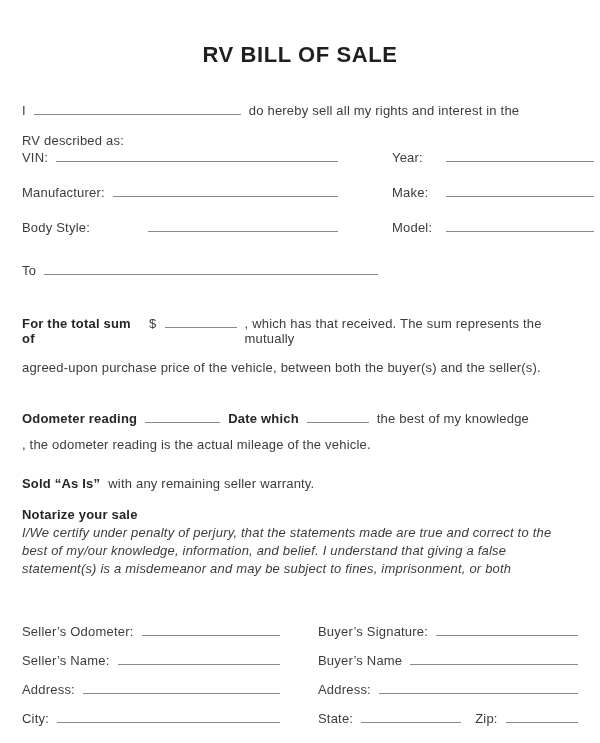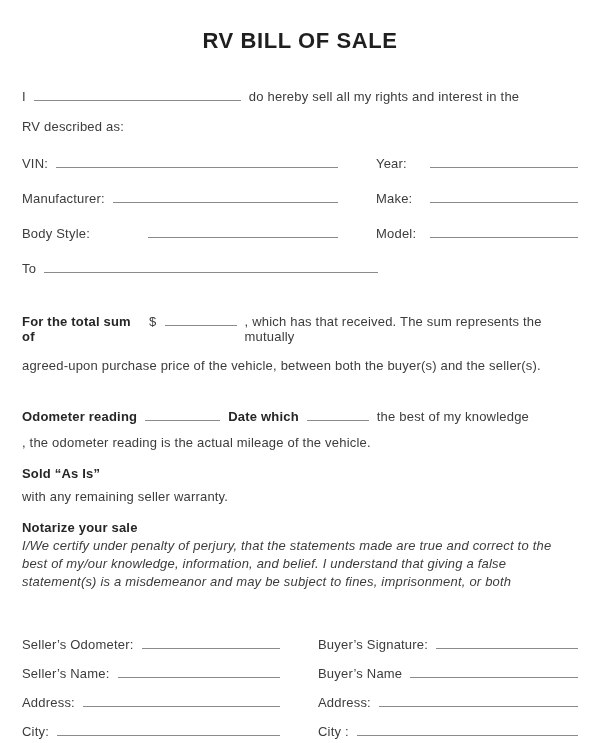--- a/index.html
+++ b/index.html
@@ -1,21 +1,21 @@
 <!DOCTYPE html>
 <html style="--text: #3c3c3c; --title: #1f1f1f; --line: #8a8a8a; --background: #ffffff;"><head>
 <meta charset="utf-8">
 <style>
   html,body { margin:0; padding:0; background:#ffffff; }
   .page {
     position:relative;
     width:600px; height:743px;
     background:var(--background,#ffffff);
     box-sizing:border-box;
-    padding:0 22px;
+    padding:14px 22px;
     overflow:hidden;
     font-family:"Liberation Sans", sans-serif;
     font-size:13px;
     color:var(--text,#3c3c3c);
     letter-spacing:0.2px;
   }
   .title {
     margin-top:28px;
     text-align:center;
     font-size:22px;
@@ -30,42 +30,41 @@
     border-bottom:1px solid var(--line,#8a8a8a);
   }
   .grow { flex:1 1 auto; }
   b, .bold { font-weight:700; color:#262626; }
 
   .intro-row { margin-top:33px; }
   .intro-blank { flex:0 0 207px; }
   .rv-described { margin-top:15px; }
 
   .veh-grid {
-    margin-top:20px;
     display:grid;
     grid-template-columns:316px 202px;
-    column-gap:38px;
+    column-gap:54px;
   }
   .veh-grid .row { margin-bottom:18px; }
   .veh-lbl-r { flex:0 0 46px; }
   .indent-bs { margin-left:50px; }
 
-  .to-row { margin-top:0; }
+  .to-row { margin-top:8px; }
   .to-blank { flex:0 0 334px; }
 
   .sum-line1 { margin-top:36px; }
   .sum-blank { flex:0 0 72px; }
   .sum-line2 { margin-top:14px; }
 
   .odo-line1 { margin-top:34px; }
   .odo-blank1 { flex:0 0 75px; }
   .odo-blank2 { flex:0 0 62px; }
   .odo-line2 { margin-top:11px; }
 
-  .sold-line { margin-top:16px;flex-direction:column; }
+  .sold-line { margin-top:24px; }
 
   .notarize-heading { margin-top:16px; font-weight:700; color:#262626; }
   .notarize-body { margin-top:2px; line-height:18px; max-width:556px;font-style:italic; }
 
   .sig-grid {
     margin-top:44px;
     display:grid;
     grid-template-columns:258px 260px;
     column-gap:38px;
   }
@@ -183,24 +182,20 @@
       </div>
       <div class="row">
         <span>Buyer’s Name</span>
         <span class="blank grow"></span>
       </div>
       <div class="row">
         <span>Address:</span>
         <span class="blank grow"></span>
       </div>
       <div class="row">
-        <span>City :</span>
-        <span class="blank grow"></span>
-      </div>
-      <div class="row">
         <span>State:</span>
         <span class="blank state-blank"></span>
         <span class="zip-lbl">Zip:</span>
         <span class="blank zip-blank"></span>
       </div>
     </div>
 
   </div>
 </div>
 

